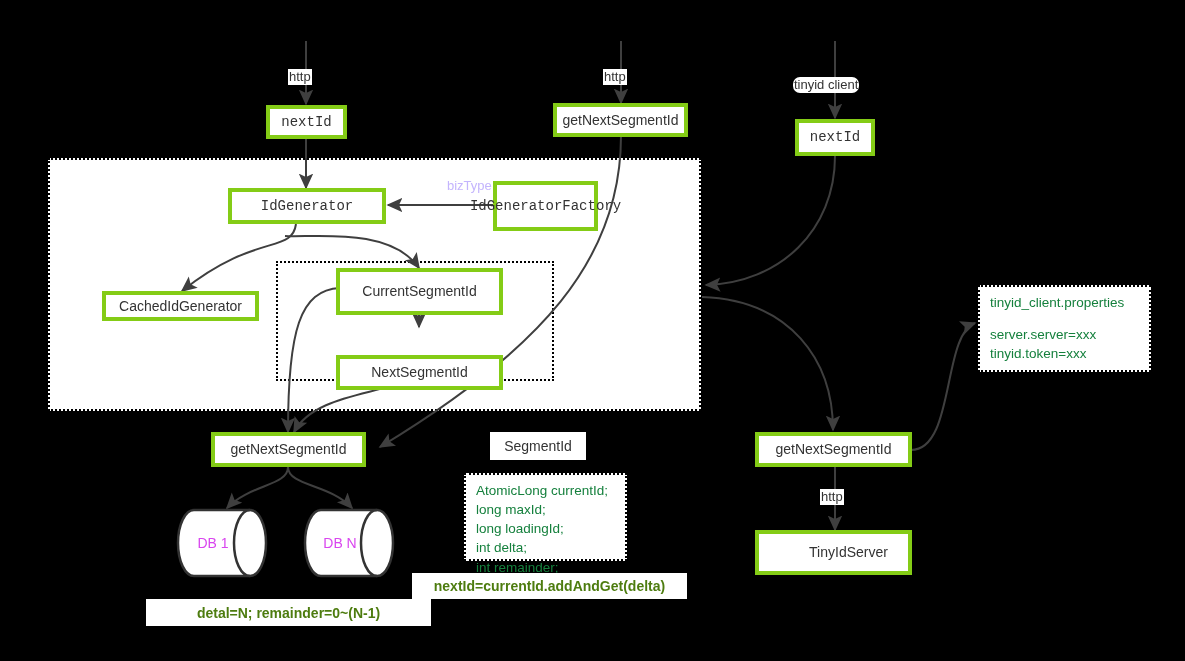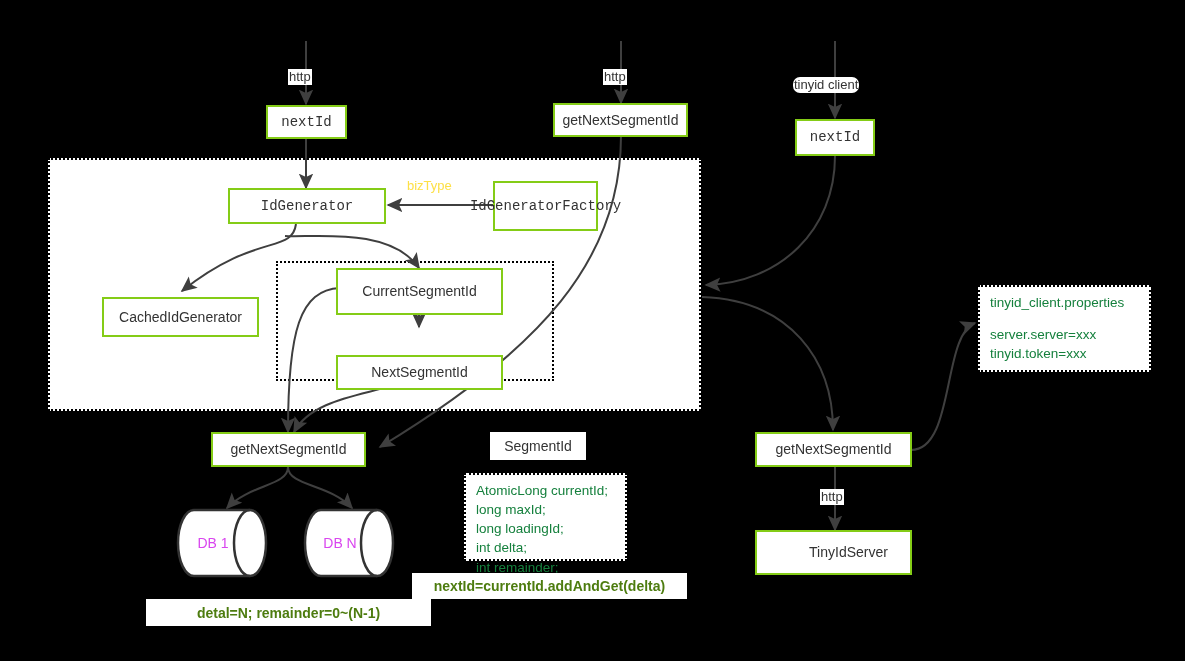--- a/index.html
+++ b/index.html
@@ -1,26 +1,26 @@
 <!DOCTYPE html>
 <html><head>
 <meta charset="utf-8">
 <style>
   html,body{margin:0;padding:0;background:#000;}
   #stage{position:relative;width:1185px;height:661px;background:#000;overflow:hidden;
          font-family:"Liberation Sans",sans-serif;}
   #wires{position:absolute;left:0;top:0;width:1185px;height:661px;}
   .panel{position:absolute;background:#ffffff;border:2px dotted #000;box-sizing:border-box;}
-  .node{position:absolute;background:#ffffff;border:2px solid #84cc16;box-sizing:border-box;
+  .node{position:absolute;background:#ffffff;border:4px solid #84cc16;box-sizing:border-box;
         display:flex;align-items:center;justify-content:center;text-align:center;
         color:#333;font-size:14px;line-height:1.15;padding:2px 4px;}
   .node.mono{font-family:"Liberation Mono",monospace;}
   .edge-label{position:absolute;background:#ffffff;color:#333;font-size:13px;
               padding:0 1px;white-space:nowrap;line-height:1.2;}
-  .edge-label.plain{background:transparent;color:#fde047;}
+  .edge-label.plain{background:transparent;color:#c4b5fd;margin-left:40px;}
   .plainbox{position:absolute;background:#ffffff;color:#333;font-size:14px;
             display:flex;align-items:center;justify-content:center;white-space:nowrap;}
   .dotbox{position:absolute;background:#ffffff;border:2px dotted #000;box-sizing:border-box;
           color:#15803d;font-size:13.5px;line-height:1.42;padding:6px 8px 6px 10px;}
   .boldbox{position:absolute;background:#ffffff;color:#4d7c0f;font-weight:bold;font-size:14px;
            display:flex;align-items:center;justify-content:center;white-space:nowrap;}
   .innerdot{position:absolute;border:2px dotted #000;box-sizing:border-box;background:transparent;}
   .cyl{position:absolute;}
   .cyl svg{display:block;}
   .cyl .lbl{position:absolute;left:0;top:0;width:100%;height:100%;
@@ -86,21 +86,21 @@
   <div class="node mono" style="left:266px;top:105px;width:81px;height:34px;">nextId</div>
 
   <div class="node" style="left:553px;top:103px;width:135px;height:34px;font-size:14px;">getNextSegmentId</div>
 
   <div class="node mono" style="left:795px;top:119px;width:80px;height:37px;">nextId</div>
 
   <div class="node mono" style="left:228px;top:188px;width:158px;height:36px;">IdGenerator</div>
 
   <div class="node mono" style="left:493px;top:181px;width:105px;height:50px;">IdGeneratorFactory</div>
 
-  <div class="node" style="left:102px;top:297px;width:157px;height:40px;">CachedIdGenerator</div>
+  <div class="node" style="left:102px;top:291px;width:157px;height:30px;">CachedIdGenerator</div>
 
   <div class="node" style="left:336px;top:268px;width:167px;height:47px;">CurrentSegmentId</div>
 
   <div class="node" style="left:336px;top:327px;width:167px;height:35px;margin-top:28px;">NextSegmentId</div>
 
   <div class="node" style="left:211px;top:432px;width:155px;height:35px;">getNextSegmentId</div>
 
   <div class="node" style="left:755px;top:432px;width:157px;height:35px;">getNextSegmentId</div>
 
   <div class="node" style="left:755px;top:530px;width:157px;height:45px;padding-left:34px;">TinyIdServer</div>

